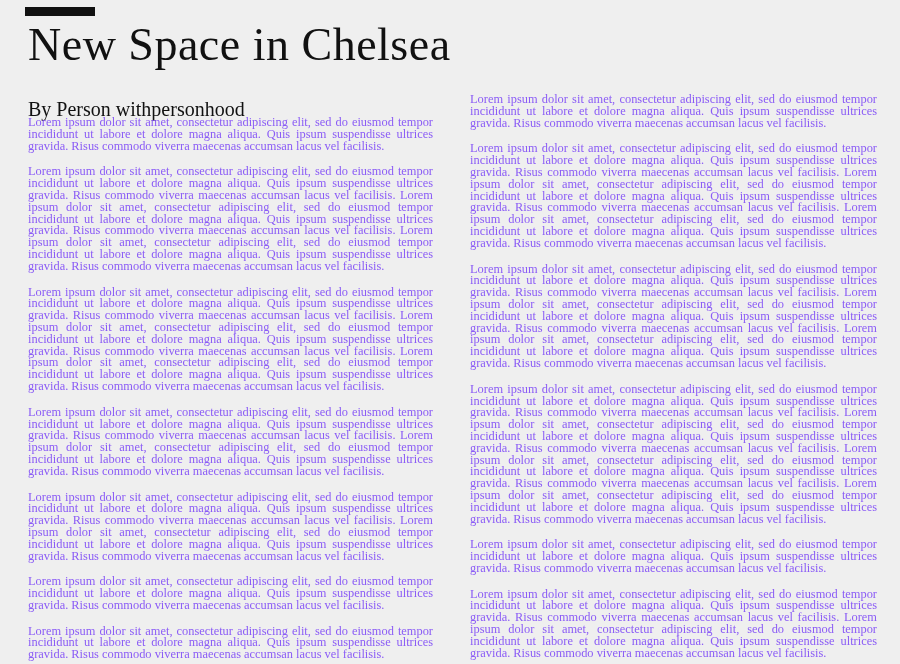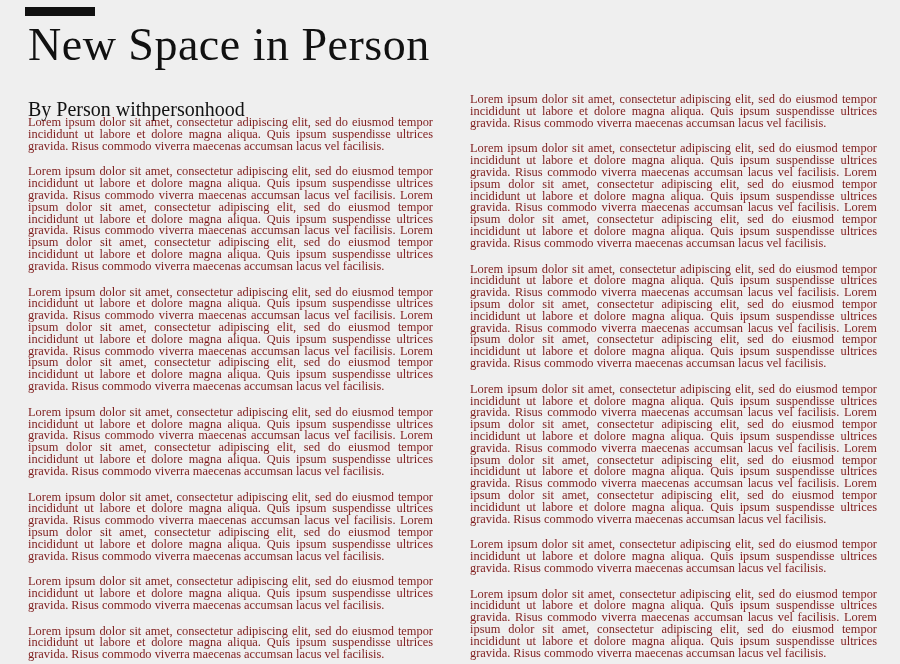--- a/index.html
+++ b/index.html
@@ -51,36 +51,36 @@
     font-size: 20px;
     line-height: 15px;
     margin: 34px 0 0 0;
     color: #111111;
   }
   .para {
     font-size: 12.4px;
     line-height: 11.8px;
     text-align: justify;
     margin: 0 0 14px 0;
-    color: #7f1d1d;
+    color: #8b5cf6;
   }
   .col-left .para:first-of-type {
     margin-top: 30px;
   }
 </style>
 </head>
 <body>
 
 <div class="page">
   <div class="top-bar"></div>
 
   <div class="columns">
 
     <div class="col col-left">
-      <h1 class="title">New Space in Person</h1>
+      <h1 class="title">New Space in Chelsea</h1>
       <p class="byline">By Person withpersonhood</p>
       <p class="para">Lorem ipsum dolor sit amet, consectetur adipiscing elit, sed do eiusmod tempor incididunt ut labore et dolore magna aliqua. Quis ipsum suspendisse ultrices gravida. Risus commodo viverra maecenas accumsan lacus vel facilisis.</p>
       <p class="para">Lorem ipsum dolor sit amet, consectetur adipiscing elit, sed do eiusmod tempor incididunt ut labore et dolore magna aliqua. Quis ipsum suspendisse ultrices gravida. Risus commodo viverra maecenas accumsan lacus vel facilisis. Lorem ipsum dolor sit amet, consectetur adipiscing elit, sed do eiusmod tempor incididunt ut labore et dolore magna aliqua. Quis ipsum suspendisse ultrices gravida. Risus commodo viverra maecenas accumsan lacus vel facilisis. Lorem ipsum dolor sit amet, consectetur adipiscing elit, sed do eiusmod tempor incididunt ut labore et dolore magna aliqua. Quis ipsum suspendisse ultrices gravida. Risus commodo viverra maecenas accumsan lacus vel facilisis.</p>
       <p class="para">Lorem ipsum dolor sit amet, consectetur adipiscing elit, sed do eiusmod tempor incididunt ut labore et dolore magna aliqua. Quis ipsum suspendisse ultrices gravida. Risus commodo viverra maecenas accumsan lacus vel facilisis. Lorem ipsum dolor sit amet, consectetur adipiscing elit, sed do eiusmod tempor incididunt ut labore et dolore magna aliqua. Quis ipsum suspendisse ultrices gravida. Risus commodo viverra maecenas accumsan lacus vel facilisis. Lorem ipsum dolor sit amet, consectetur adipiscing elit, sed do eiusmod tempor incididunt ut labore et dolore magna aliqua. Quis ipsum suspendisse ultrices gravida. Risus commodo viverra maecenas accumsan lacus vel facilisis.</p>
       <p class="para">Lorem ipsum dolor sit amet, consectetur adipiscing elit, sed do eiusmod tempor incididunt ut labore et dolore magna aliqua. Quis ipsum suspendisse ultrices gravida. Risus commodo viverra maecenas accumsan lacus vel facilisis. Lorem ipsum dolor sit amet, consectetur adipiscing elit, sed do eiusmod tempor incididunt ut labore et dolore magna aliqua. Quis ipsum suspendisse ultrices gravida. Risus commodo viverra maecenas accumsan lacus vel facilisis.</p>
       <p class="para">Lorem ipsum dolor sit amet, consectetur adipiscing elit, sed do eiusmod tempor incididunt ut labore et dolore magna aliqua. Quis ipsum suspendisse ultrices gravida. Risus commodo viverra maecenas accumsan lacus vel facilisis. Lorem ipsum dolor sit amet, consectetur adipiscing elit, sed do eiusmod tempor incididunt ut labore et dolore magna aliqua. Quis ipsum suspendisse ultrices gravida. Risus commodo viverra maecenas accumsan lacus vel facilisis.</p>
       <p class="para">Lorem ipsum dolor sit amet, consectetur adipiscing elit, sed do eiusmod tempor incididunt ut labore et dolore magna aliqua. Quis ipsum suspendisse ultrices gravida. Risus commodo viverra maecenas accumsan lacus vel facilisis.</p>
       <p class="para">Lorem ipsum dolor sit amet, consectetur adipiscing elit, sed do eiusmod tempor incididunt ut labore et dolore magna aliqua. Quis ipsum suspendisse ultrices gravida. Risus commodo viverra maecenas accumsan lacus vel facilisis.</p>
     </div>
 

